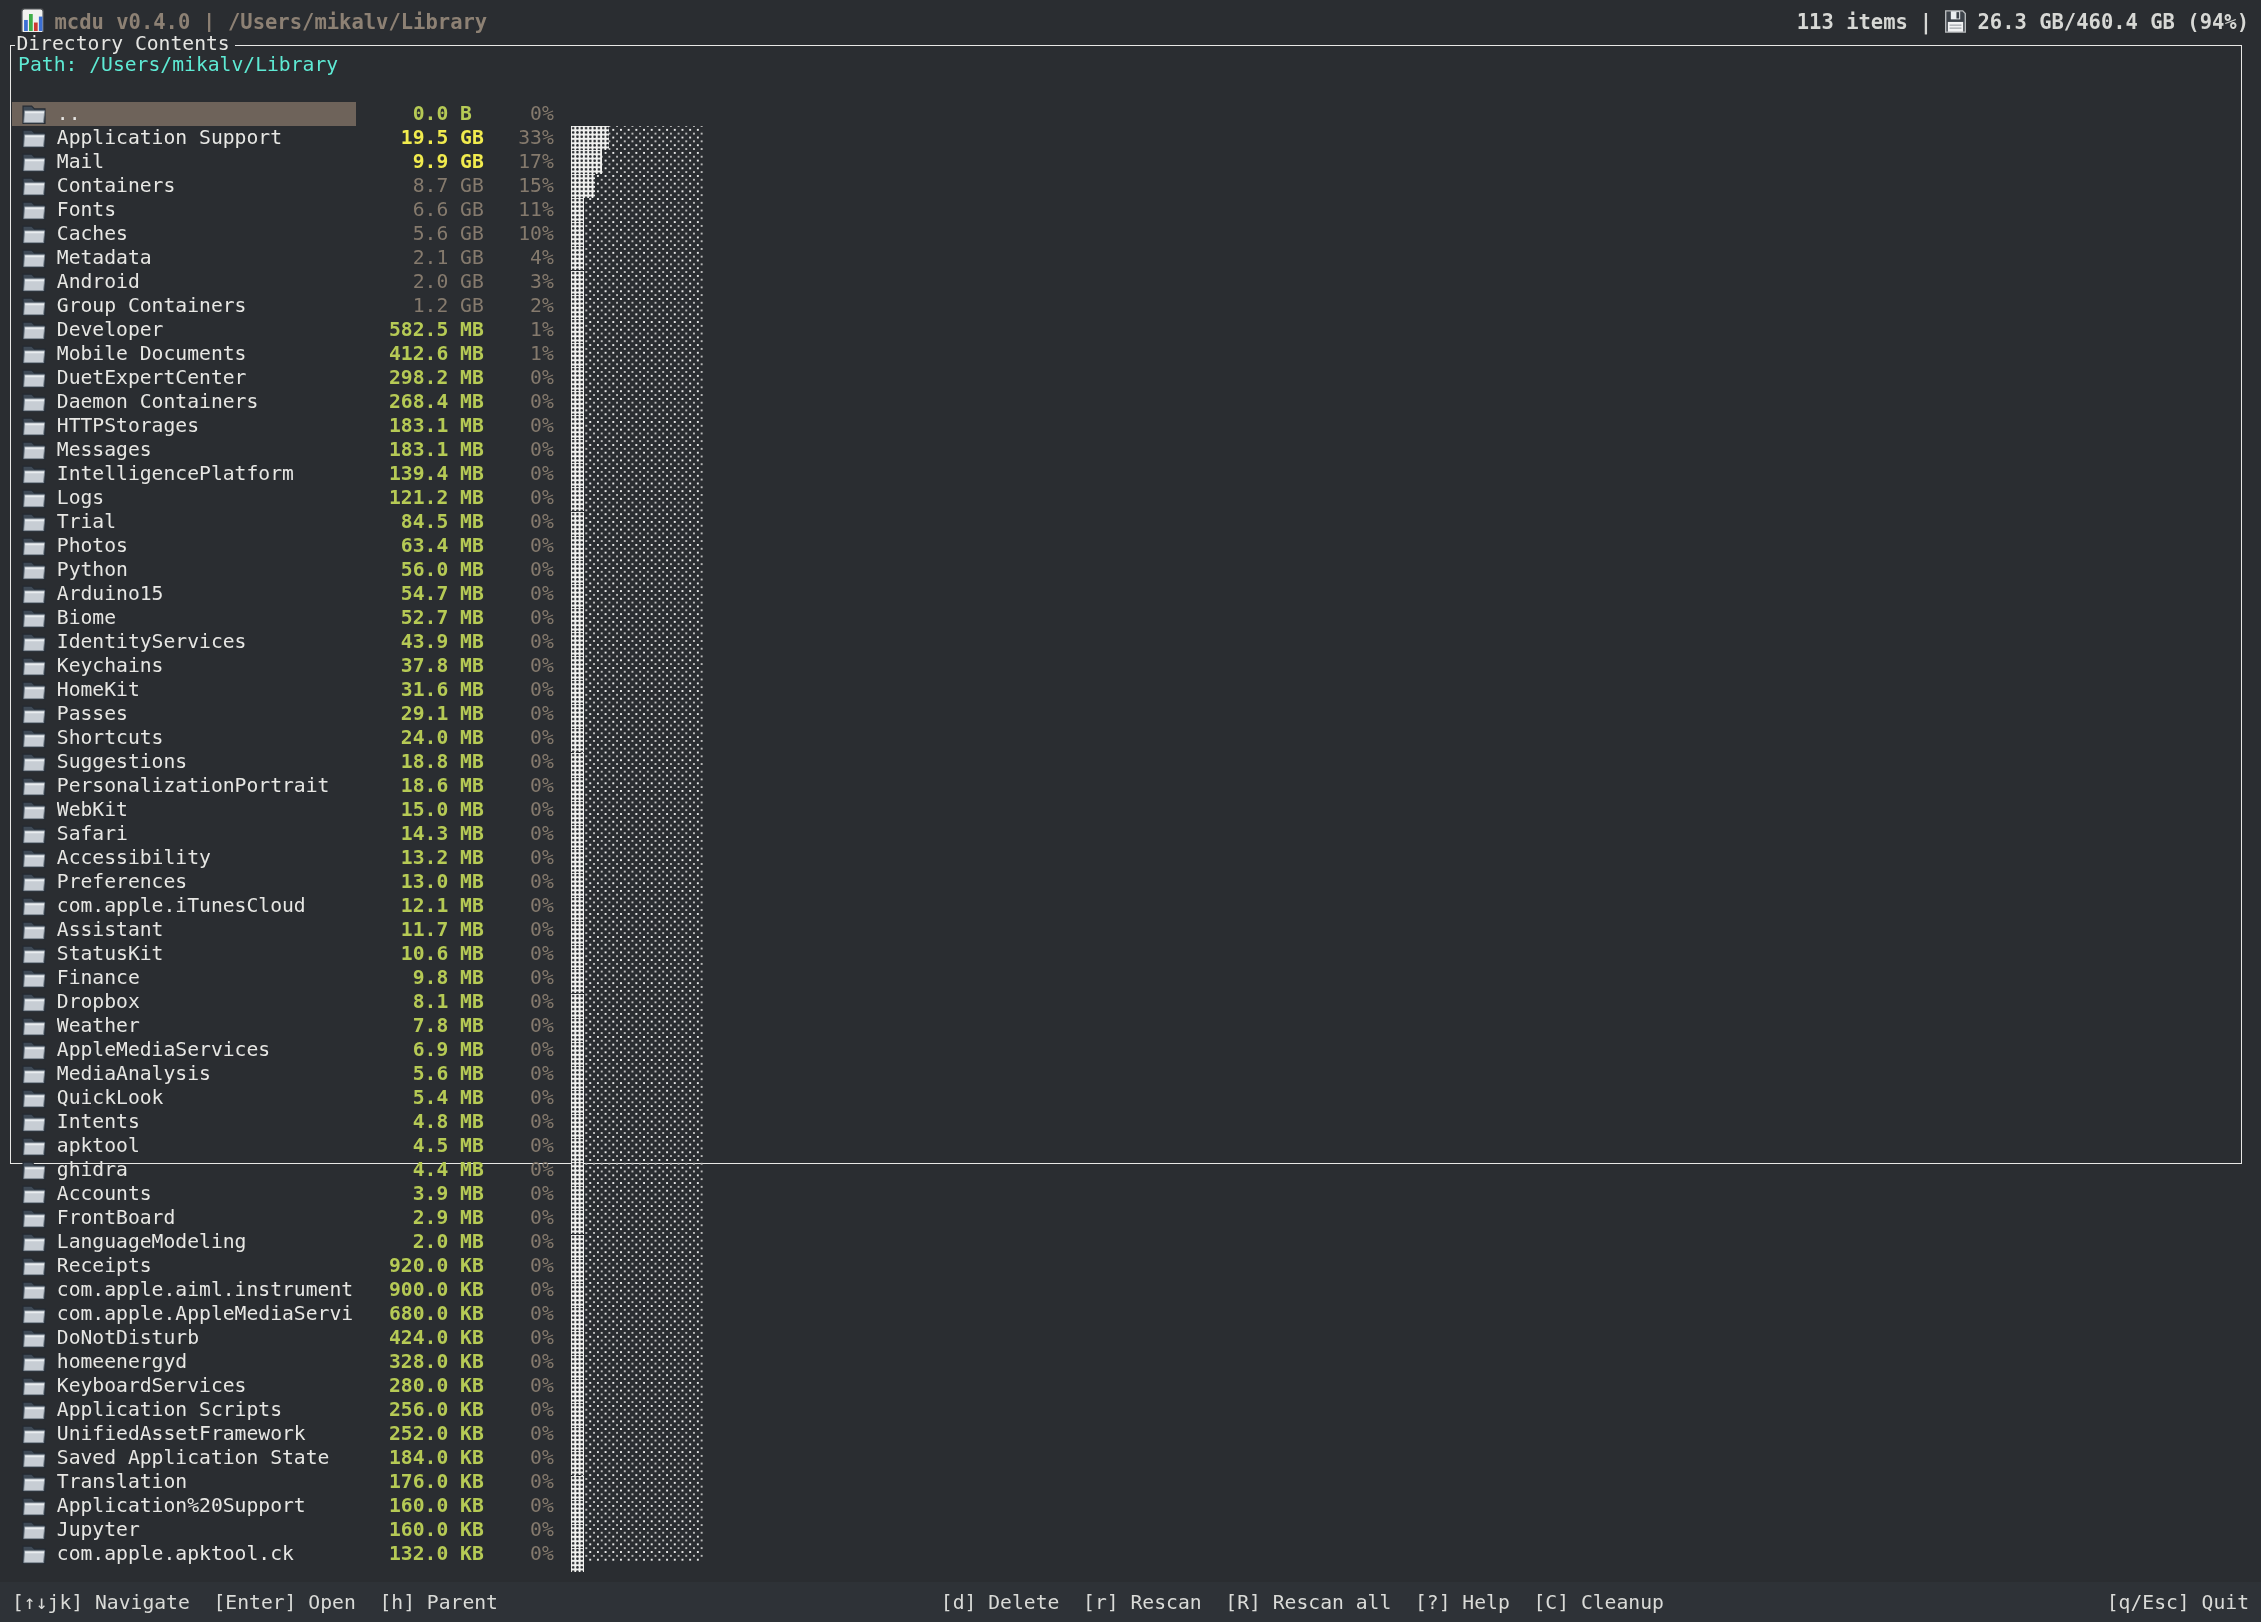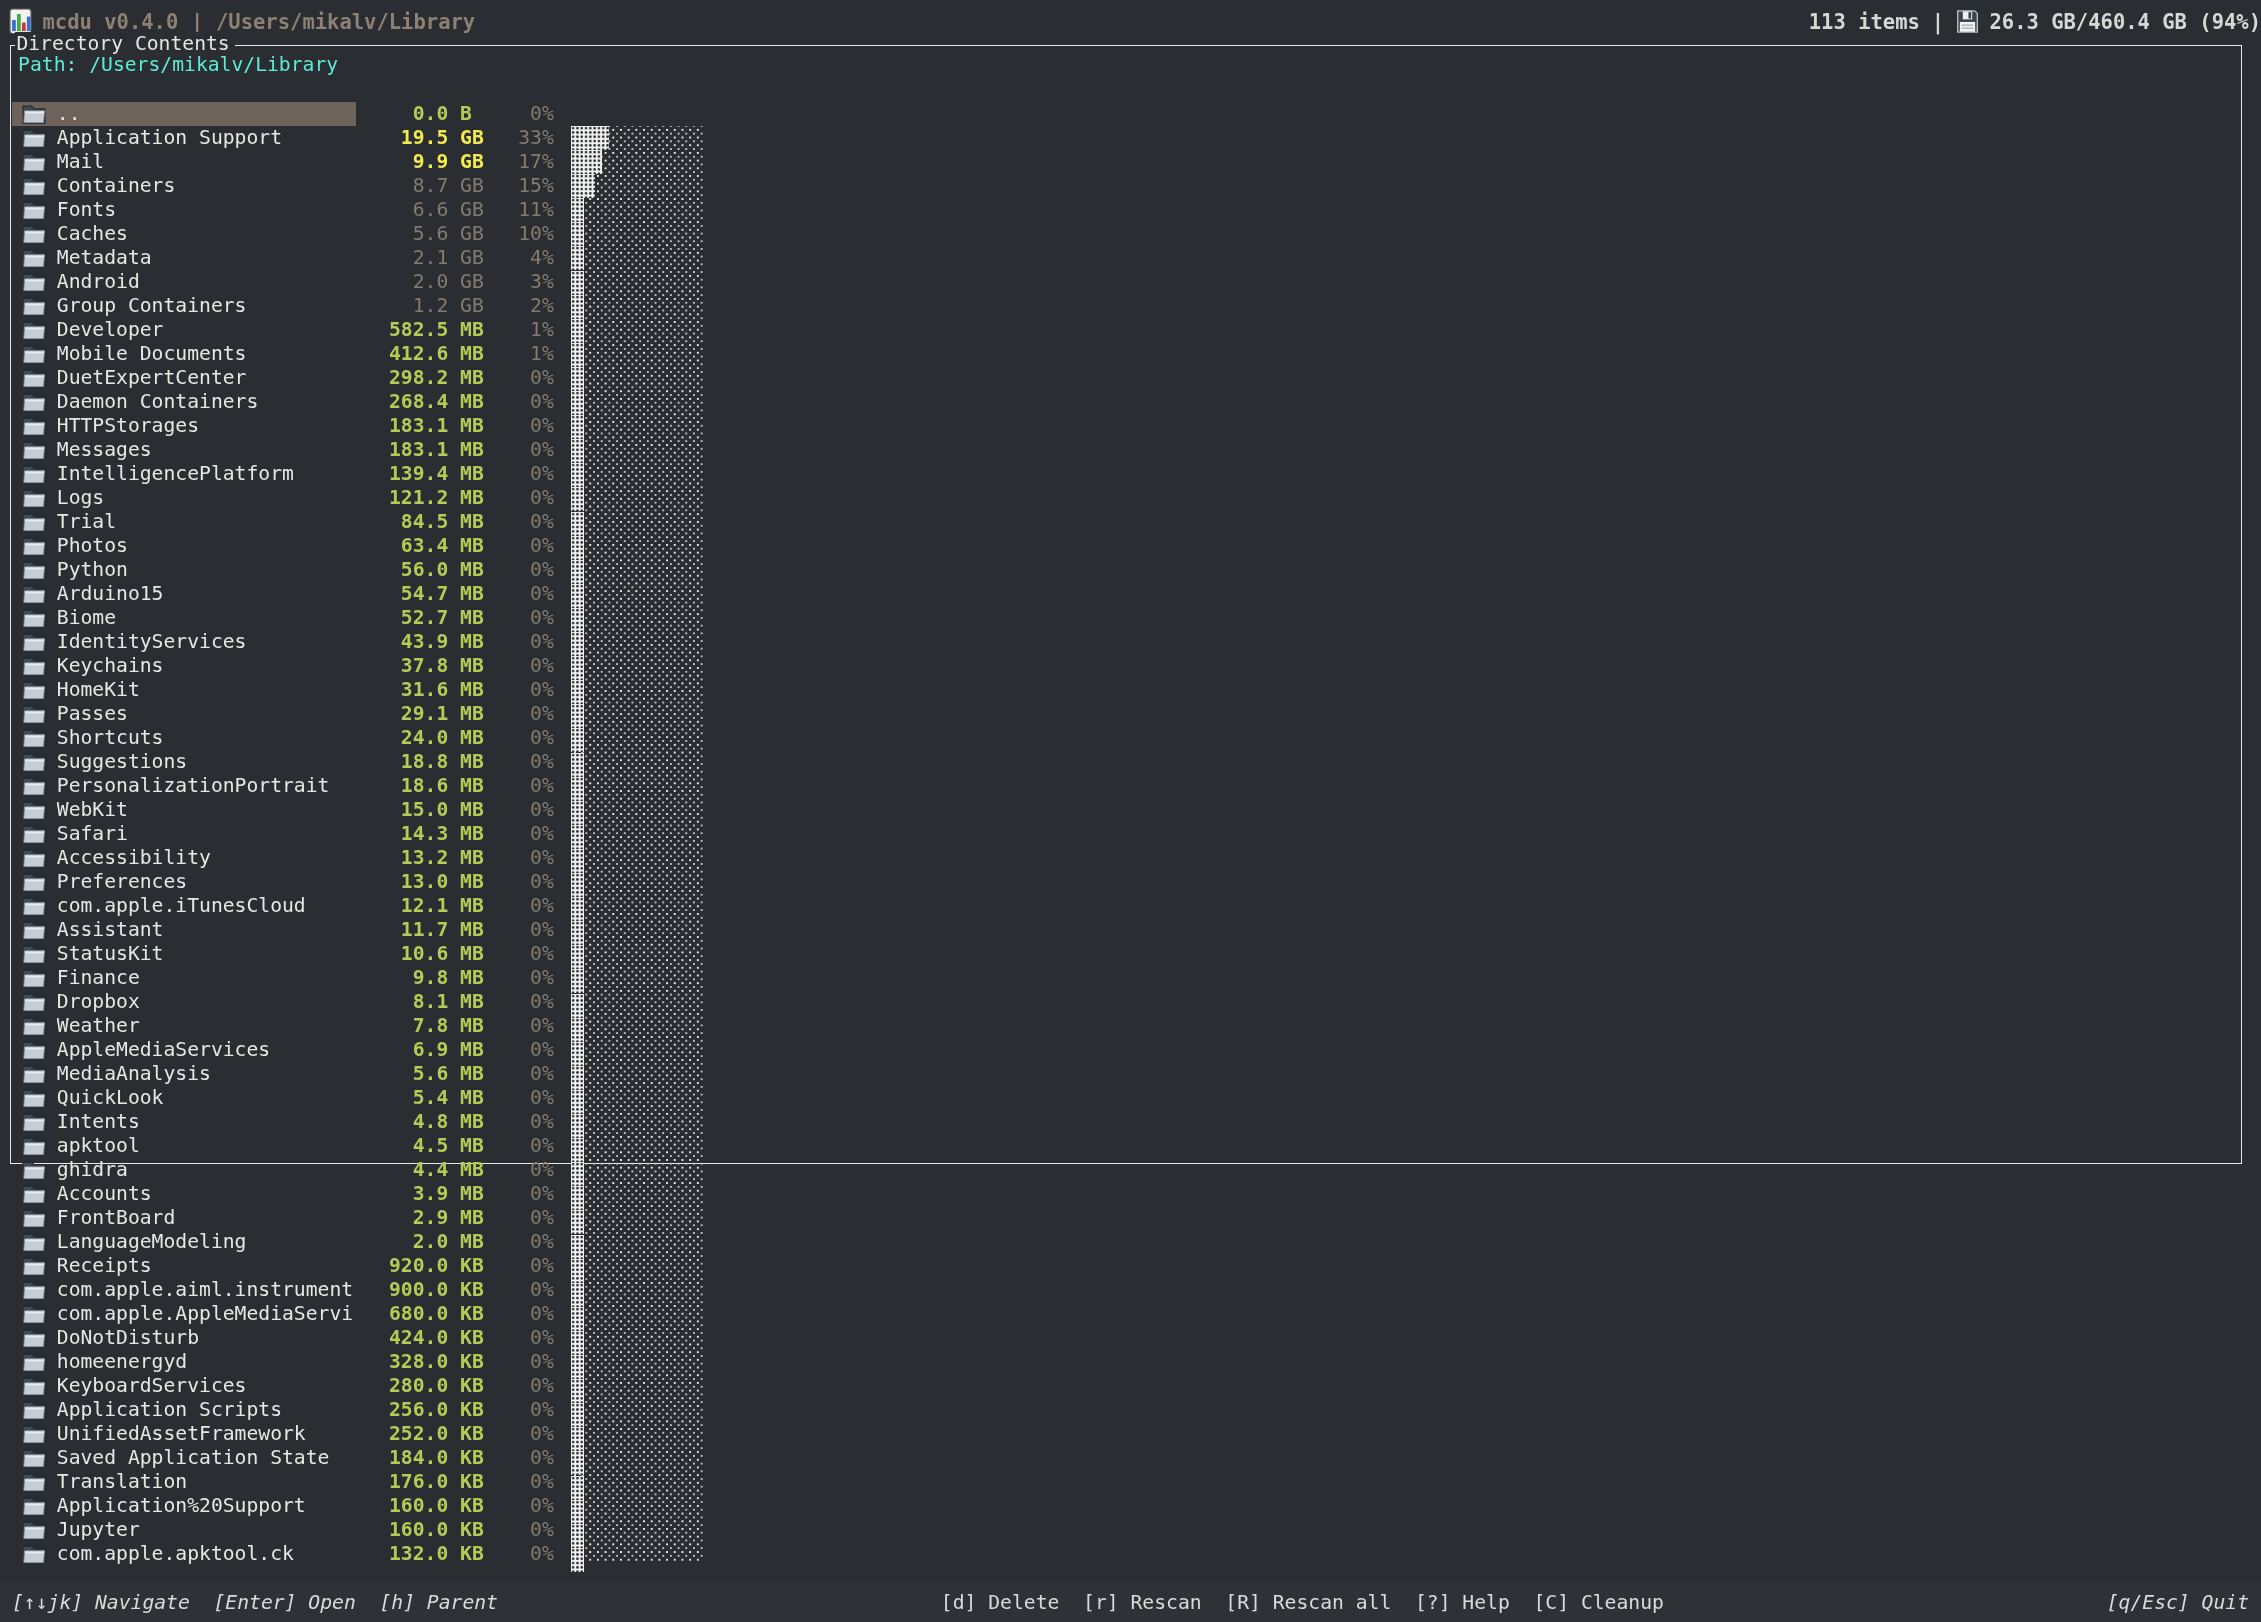--- a/index.html
+++ b/index.html
@@ -5,21 +5,21 @@
   html,body{margin:0;padding:0;}
   body{
     width:2261px;height:1622px;position:relative;overflow:hidden;
     background:#2a2d31;color:#dcdcd9;
     font-family:"DejaVu Sans Mono","Liberation Mono",monospace;
   }
   
   .topbar{
     position:absolute;left:0;top:0;width:2261px;height:43px;
     display:flex;align-items:center;justify-content:space-between;
-    padding:0 0;box-sizing:border-box;font-size:20.5px;font-weight:bold;
+    padding:0 12px;box-sizing:border-box;font-size:20.5px;font-weight:bold;
   }
   .topbar .tleft{display:flex;align-items:center;gap:11px;color:#8d8174;margin-left:8.5px;}
   .topbar .tright{display:flex;align-items:center;gap:10.3px;color:#d7d8d5;text-align:center;}
   .tsep{padding:0 1.7px;}
   
   .frame{
     position:absolute;left:10.3px;top:45px;width:2232px;height:1119px;
     border:1.7px solid #e8e8e6;box-sizing:border-box;
   }
   .frame-label{
@@ -53,21 +53,21 @@
     background-color:#f1f1ef;
     background-image:radial-gradient(circle,#2a2d31 1px,transparent 1.5px);
     background-size:4.3px 4.3px;
   }
   
   .bottombar{
     position:absolute;left:0;top:1582px;width:2261px;height:40px;
     background:#2e3237;display:flex;align-items:center;
     font-size:19.7px;color:#dadbd8;padding:0 12px;box-sizing:border-box;
   }
-  .bleft,.bright{white-space:pre;font-style:italic;}
+  .bleft,.bright{white-space:pre;}
   .bcenter{flex:1;text-align:center;white-space:pre;}
 </style>
 </head>
 <body>
 
 <div class="topbar">
   <div class="tleft">
     <span style="display:flex;">
       <svg width="23" height="26.5" viewBox="0 0 27 31">
         <rect x="1" y="1" width="25" height="29" rx="3" fill="#f2f2f0" stroke="#4a4d50" stroke-width="1.6"></rect>

